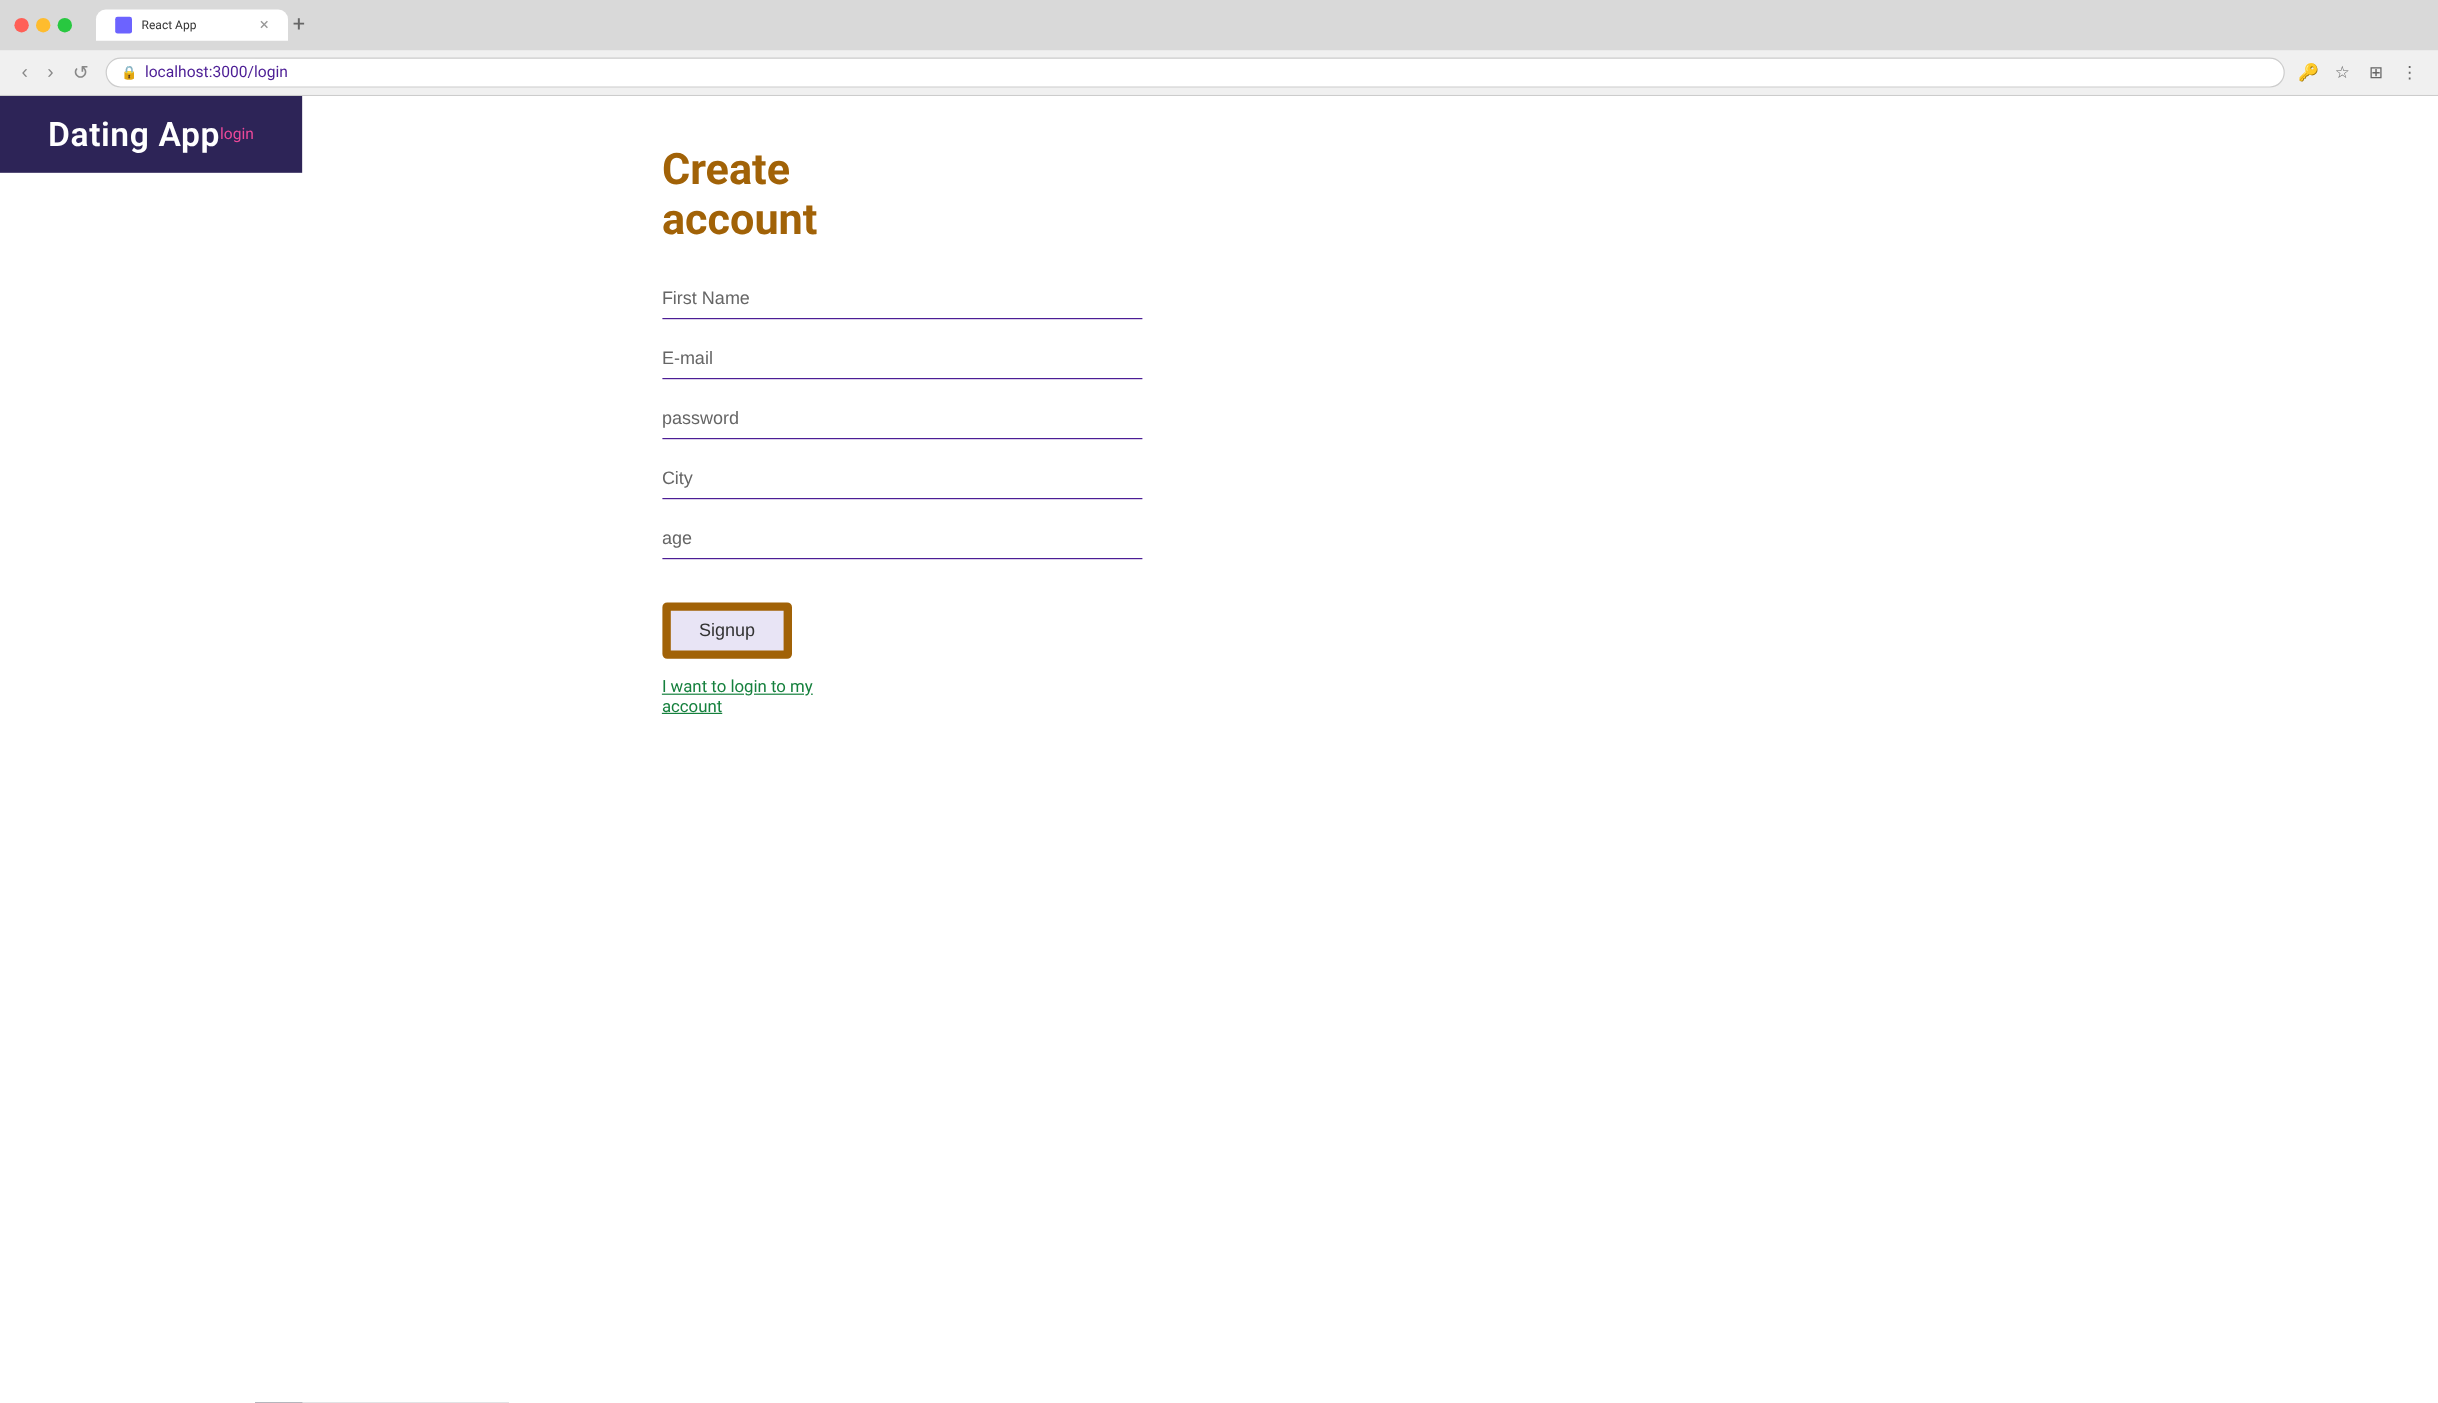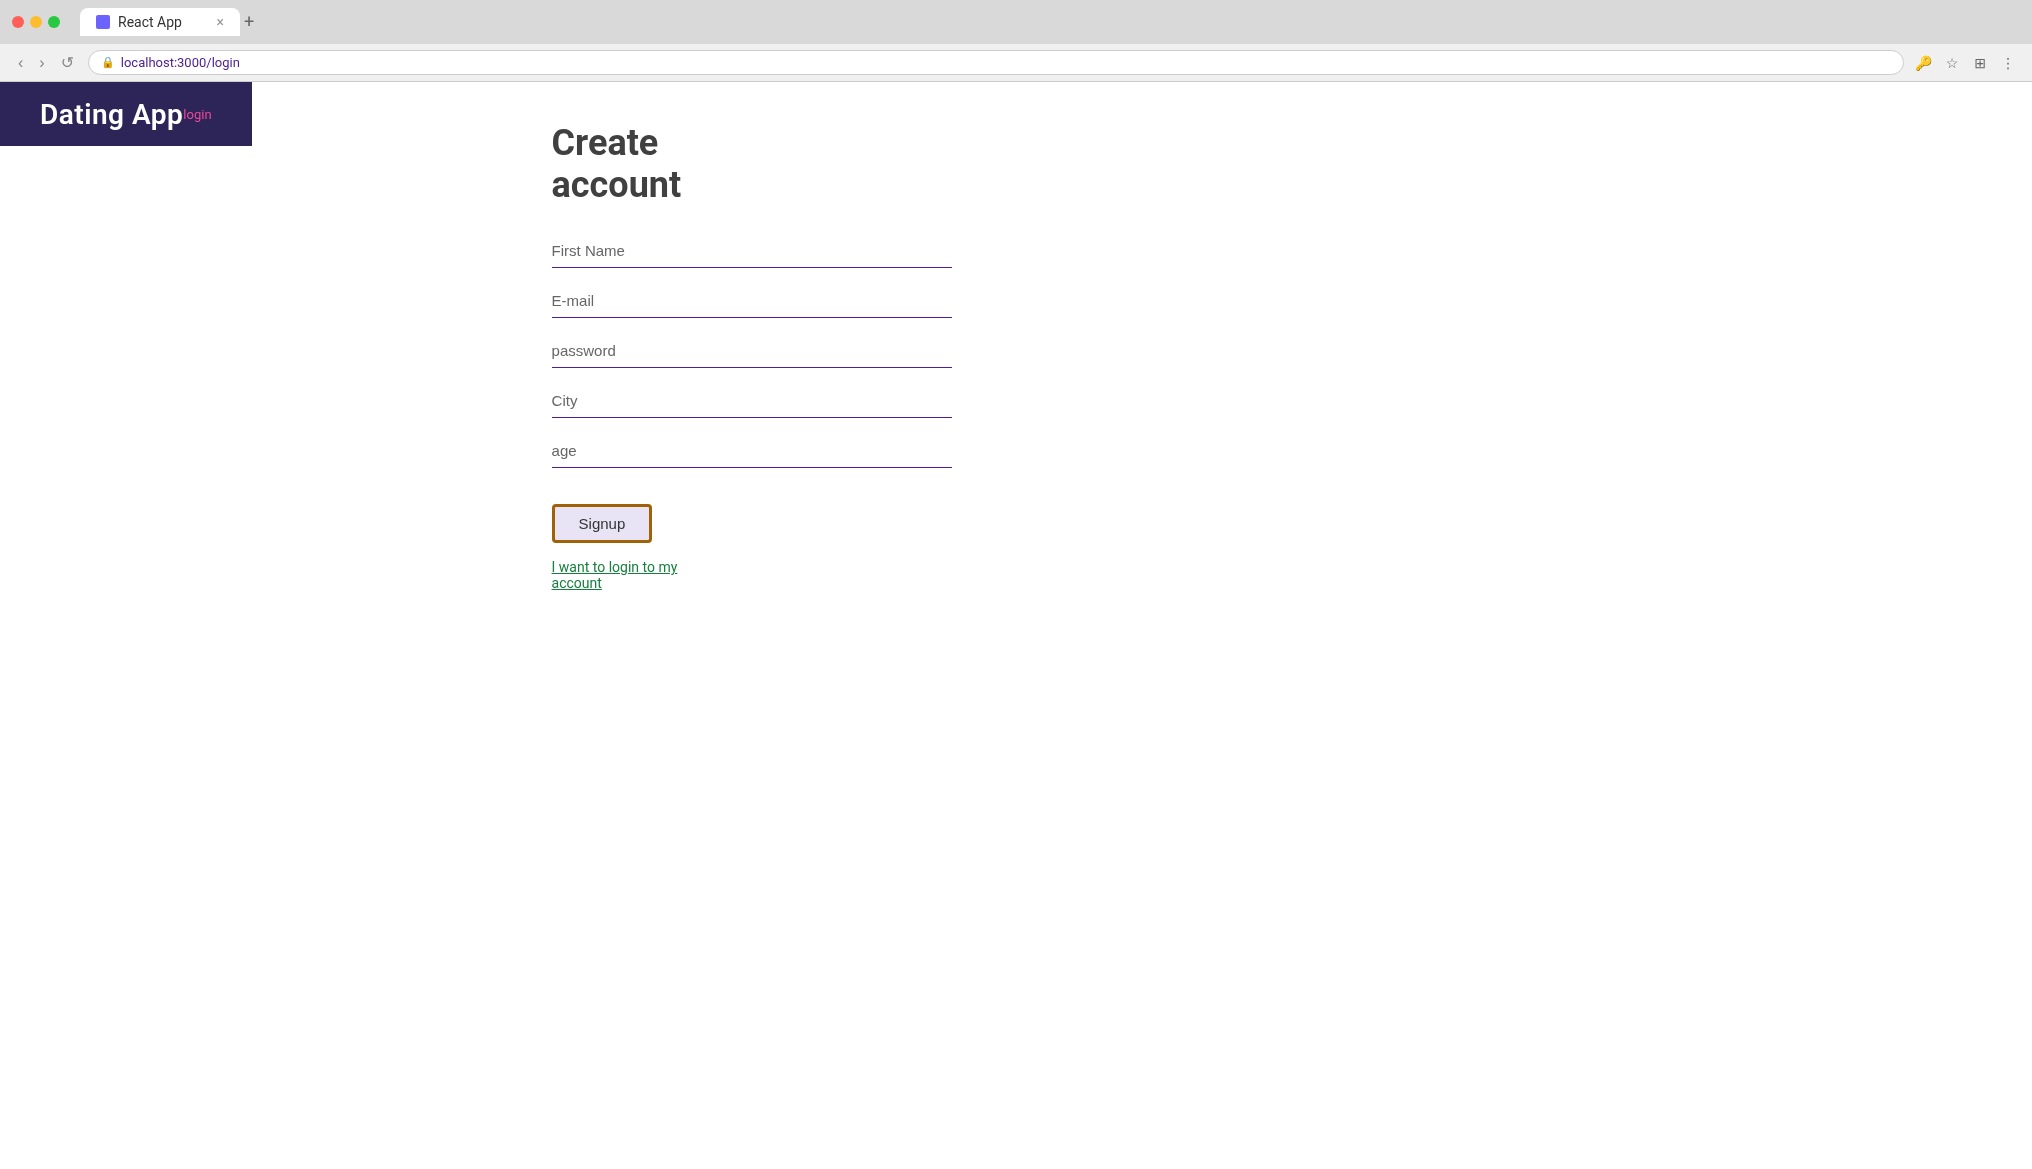--- a/index.html
+++ b/index.html
@@ -68,21 +68,21 @@
     .tab-favicon {
       width: 14px;
       height: 14px;
       background: #6c63ff;
       border-radius: 2px;
       flex-shrink: 0;
     }
 
     .tab-title {
       flex: 1;
-      font-size: 14px;
+      font-size: 10px;
     }
 
     .tab-close {
       font-size: 14px;
       color: #999;
       cursor: pointer;
       line-height: 1;
     }
 
     .tab-new {
@@ -196,21 +196,21 @@
 
     .form-container {
       max-width: 420px;
       margin: 0 0;
       padding-left: 260px;
     }
 
     .form-title {
       font-size: 36px;
       font-weight: 700;
-      color: #404040;
+      color: #a16207;
       margin-bottom: 28px;
     }
 
     .form-field {
       margin-bottom: 16px;
     }
 
     .form-input {
       width: 400px;
       border: none;
@@ -224,21 +224,21 @@
 
     .form-input::placeholder {
       color: #666;
       font-size: 15px;
     }
 
     .signup-btn {
       margin-top: 20px;
       background: #e8e4f5;
       color: #333;
-      border: 3px solid #a16207;
+      border: 7px solid #a16207;
       border-radius: 4px;
       padding: 8px 24px;
       font-size: 15px;
       cursor: pointer;
     }
 
     .login-link {
       display: block;
       margin-top: 16px;
       color: #15803d;

